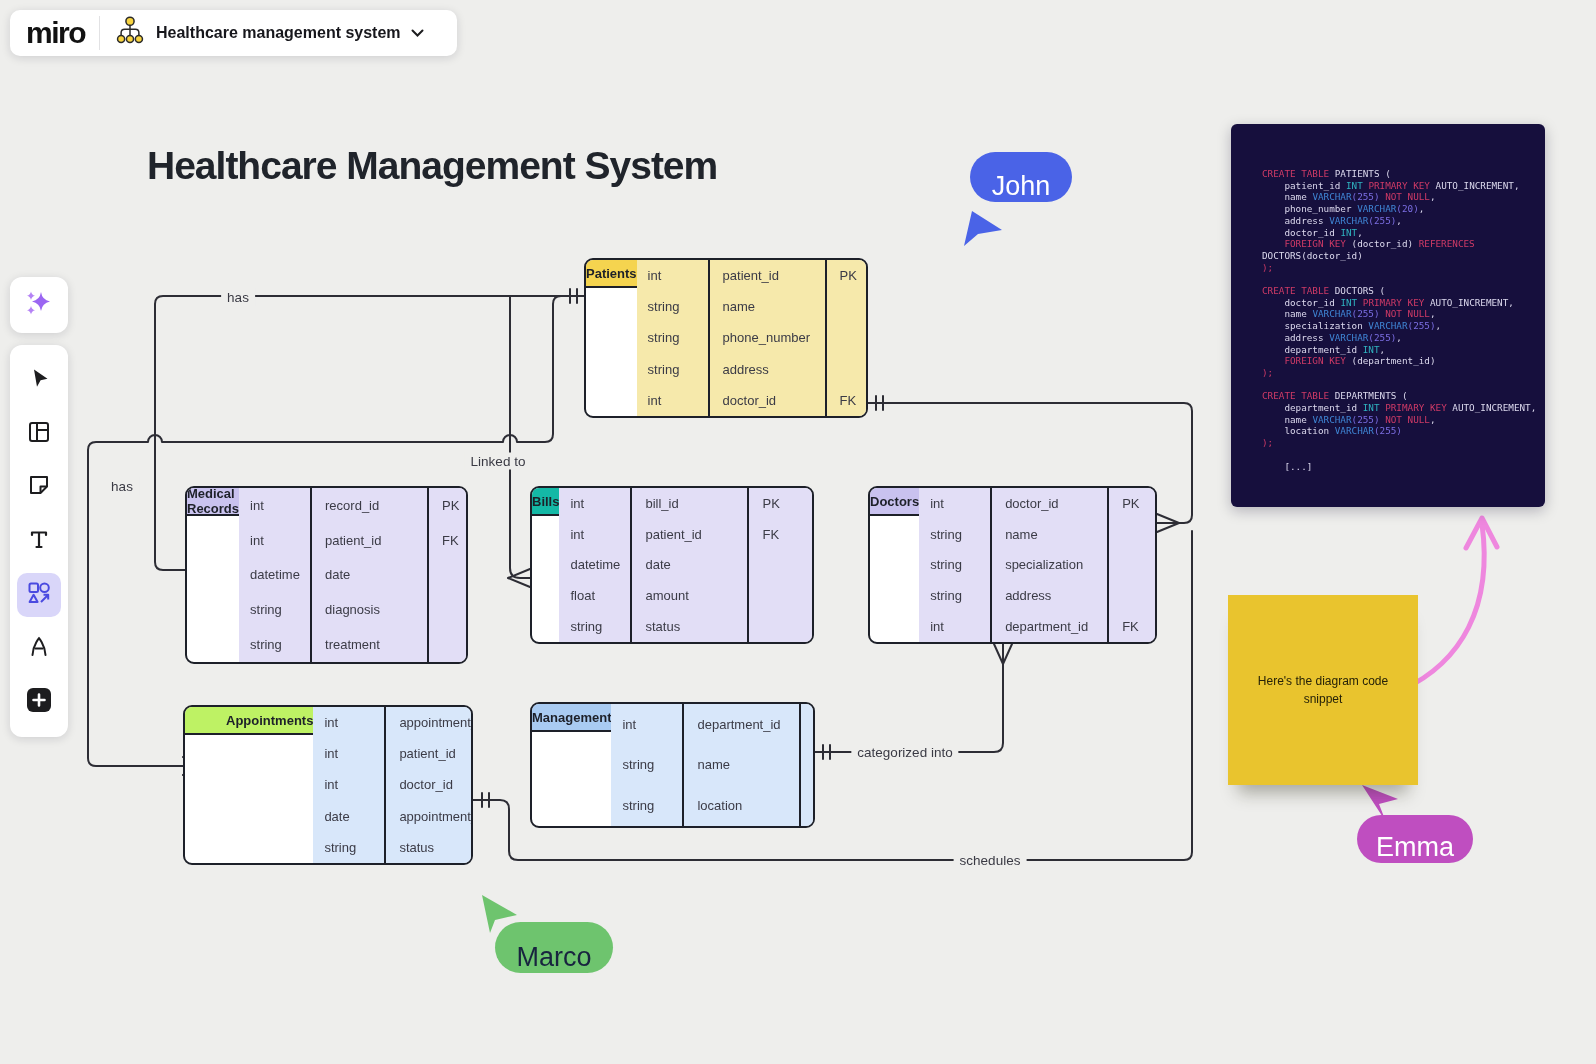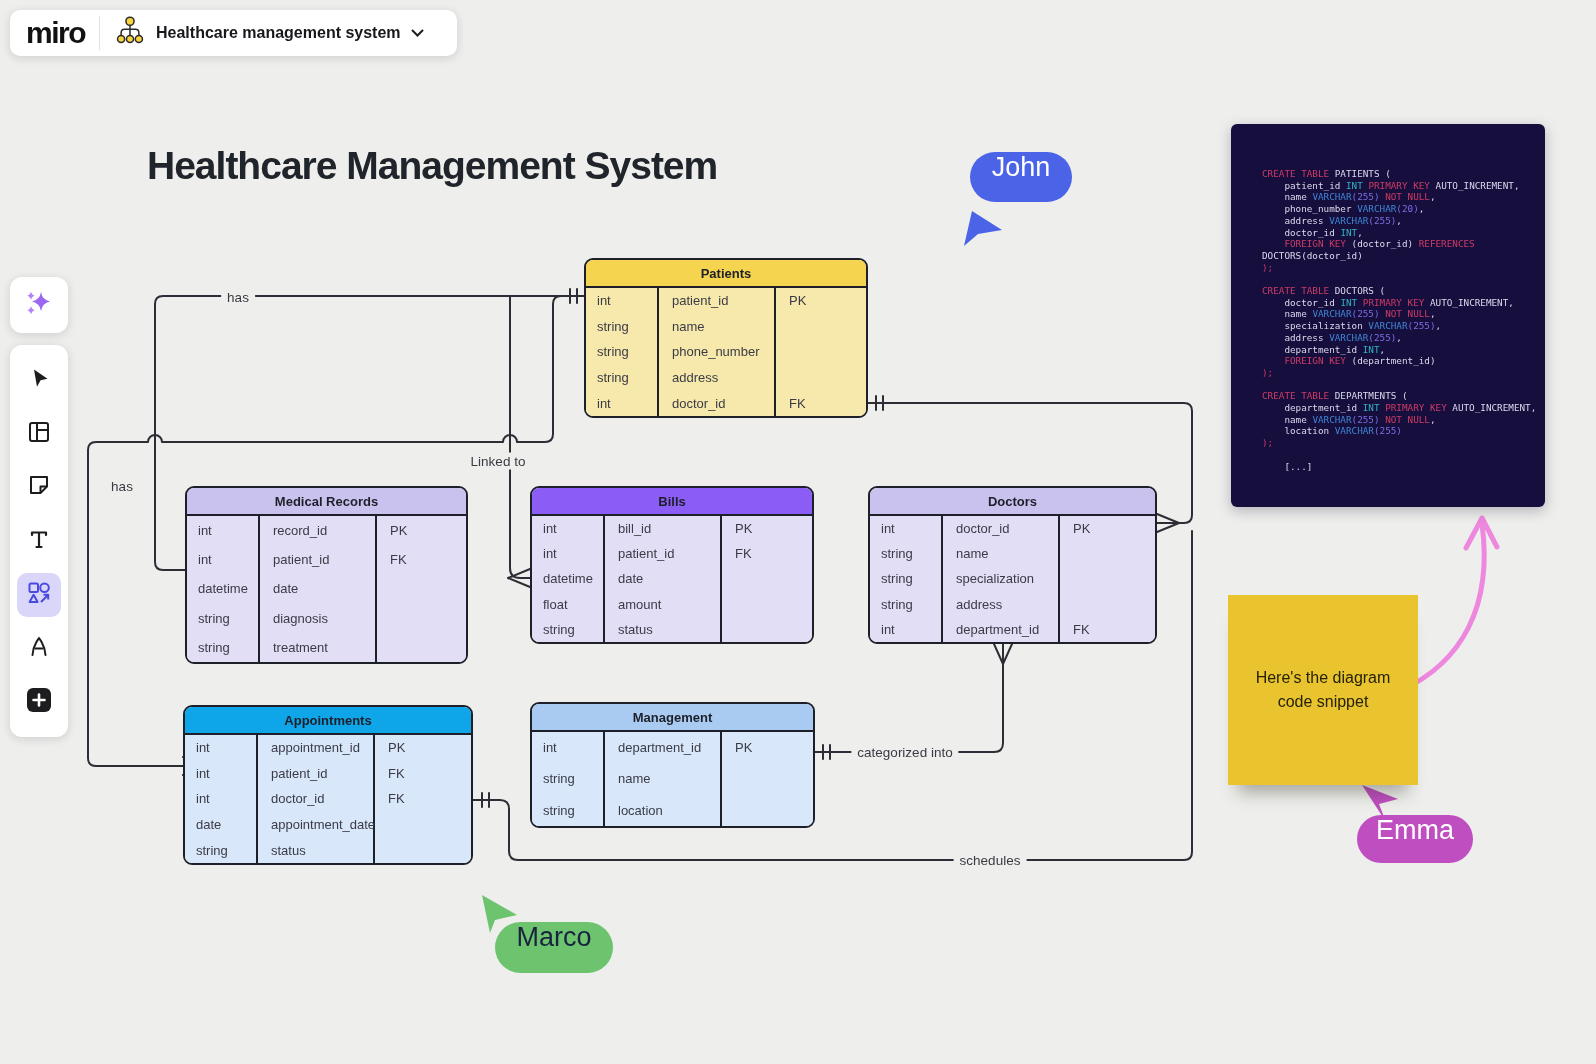--- a/index.html
+++ b/index.html
@@ -42,21 +42,21 @@
   
   svg.wires{position:absolute;left:0;top:0;}
   .wire{fill:none;stroke:#2d2d35;stroke-width:2;stroke-linecap:round;stroke-linejoin:round;}
   .conn-label{
     position:absolute;transform:translate(-50%,-50%);
     background:#eeeeec;padding:1px 6px;font-size:13.5px;color:#3a3a44;white-space:nowrap;
   }
   
   .er-table{
     position:absolute;border:2px solid #1d2029;border-radius:9px;overflow:hidden;
-    display:flex;flex-direction:column;box-sizing:border-box;background:#fff;
+    display:flex;flex-direction:row;box-sizing:border-box;background:#fff;
   }
   .er-head{
     height:26px;flex:0 0 26px;display:flex;align-items:center;justify-content:center;
     font-size:13px;font-weight:700;color:#1d2029;border-bottom:2px solid #1d2029;
   }
   .er-body{
     flex:1;display:grid;grid-template-columns:73px 117px 1fr;grid-auto-rows:1fr;
   }
   .er-cell{display:flex;align-items:center;font-size:13px;color:#3b3b46;}
   .er-cell.c0{padding-left:11px;border-right:2px solid #1d2029;}
@@ -79,24 +79,24 @@
     white-space:pre;
     margin-left:13px;
   }
   
   .sticky{
     position:absolute;left:1228px;top:595px;width:190px;height:190px;
     display:flex;align-items:center;justify-content:center;text-align:center;
     box-shadow:0 18px 16px -10px rgba(40,40,20,.35);
     box-sizing:border-box;padding:0 16px;
   }
-  .sticky-text{font-size:16px;color:#262208;line-height:1.5;}
+  .sticky-text{font-size:12px;color:#262208;line-height:1.5;}
   
   .cursor-pill{
-    position:absolute;border-radius:26px;display:flex;align-items:flex-start;justify-content:center;
+    position:absolute;border-radius:26px;display:flex;align-items:flex-end;justify-content:center;
   }
   .cursor-label{font-size:27px;font-weight:500;}
   .pill-john{left:970px;top:152px;width:102px;height:50px;}
   .pill-marco{left:495px;top:922px;width:118px;height:51px;}
   .pill-emma{left:1357px;top:815px;width:116px;height:48px;}
 </style>
 </head>
 <body>
 
 <div class="topbar">
@@ -266,21 +266,21 @@
       <div class="er-cell c2"></div>
       <div class="er-cell c0">string</div>
       <div class="er-cell c1">diagnosis</div>
       <div class="er-cell c2"></div>
       <div class="er-cell c0">string</div>
       <div class="er-cell c1">treatment</div>
       <div class="er-cell c2"></div>
     </div>
   </div>
 <div class="er-table t-bills">
-    <div class="er-head" style="background: #8b5cf6;">Bills</div>
+    <div class="er-head" style="background: #14b8a6;">Bills</div>
     <div class="er-body" style="background: rgb(226, 222, 246);">
       <div class="er-cell c0">int</div>
       <div class="er-cell c1">bill_id</div>
       <div class="er-cell c2">PK</div>
       <div class="er-cell c0">int</div>
       <div class="er-cell c1">patient_id</div>
       <div class="er-cell c2">FK</div>
       <div class="er-cell c0">datetime</div>
       <div class="er-cell c1">date</div>
       <div class="er-cell c2"></div>
@@ -306,21 +306,21 @@
       <div class="er-cell c2"></div>
       <div class="er-cell c0">string</div>
       <div class="er-cell c1">address</div>
       <div class="er-cell c2"></div>
       <div class="er-cell c0">int</div>
       <div class="er-cell c1">department_id</div>
       <div class="er-cell c2">FK</div>
     </div>
   </div>
 <div class="er-table t-appointments">
-    <div class="er-head" style="background: #0ea5e9;">Appointments</div>
+    <div class="er-head" style="background: #bef264; padding-left: 41px;">Appointments</div>
     <div class="er-body" style="background: rgb(216, 231, 250);">
       <div class="er-cell c0">int</div>
       <div class="er-cell c1">appointment_id</div>
       <div class="er-cell c2">PK</div>
       <div class="er-cell c0">int</div>
       <div class="er-cell c1">patient_id</div>
       <div class="er-cell c2">FK</div>
       <div class="er-cell c0">int</div>
       <div class="er-cell c1">doctor_id</div>
       <div class="er-cell c2">FK</div>

